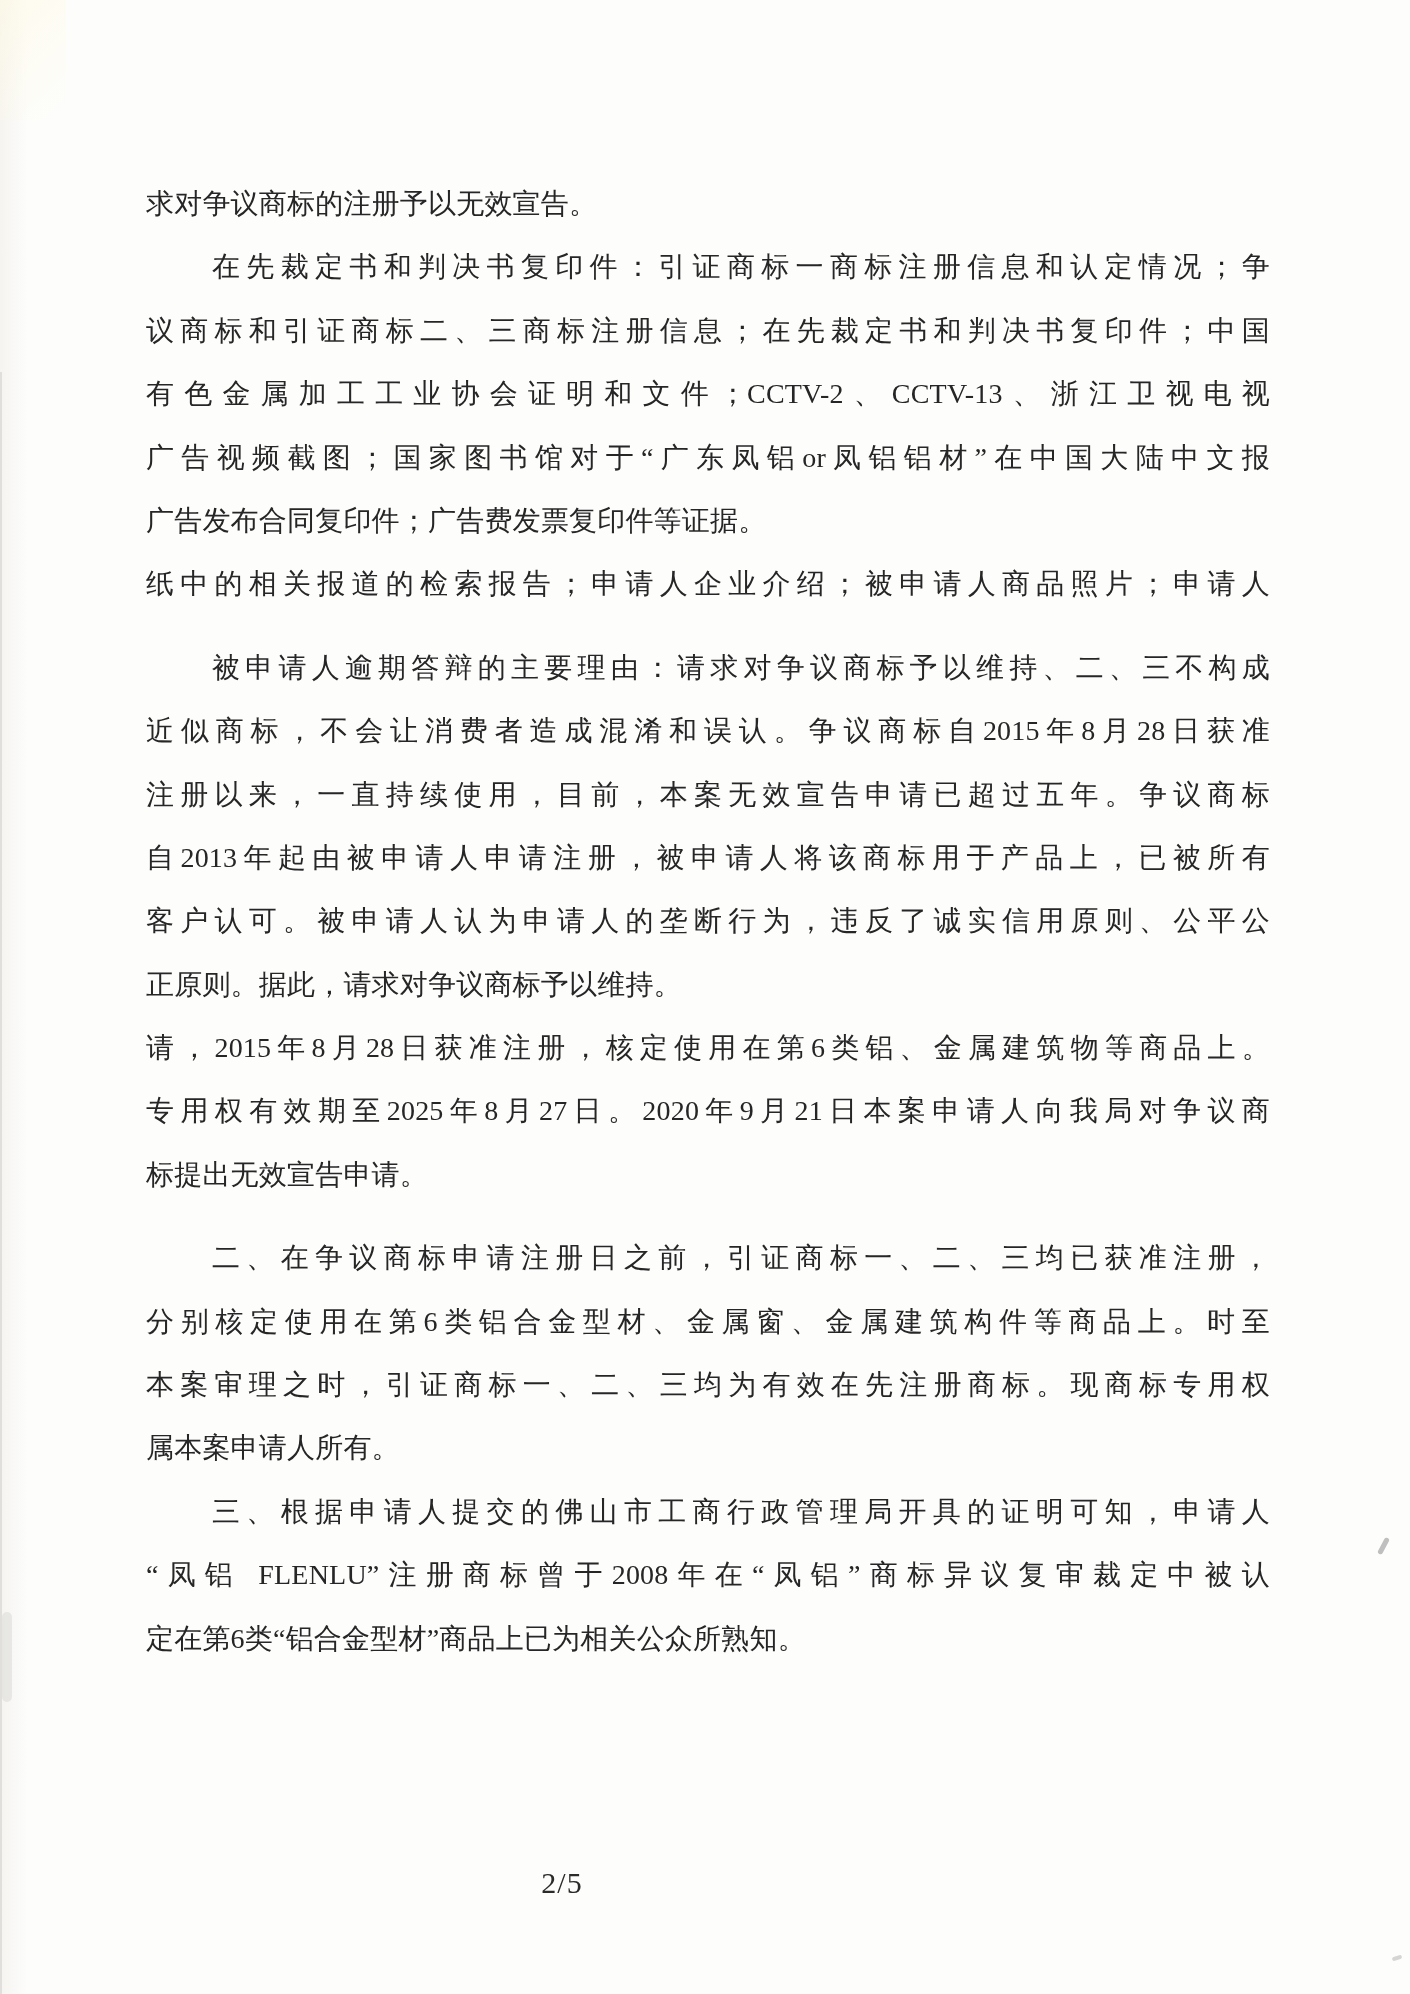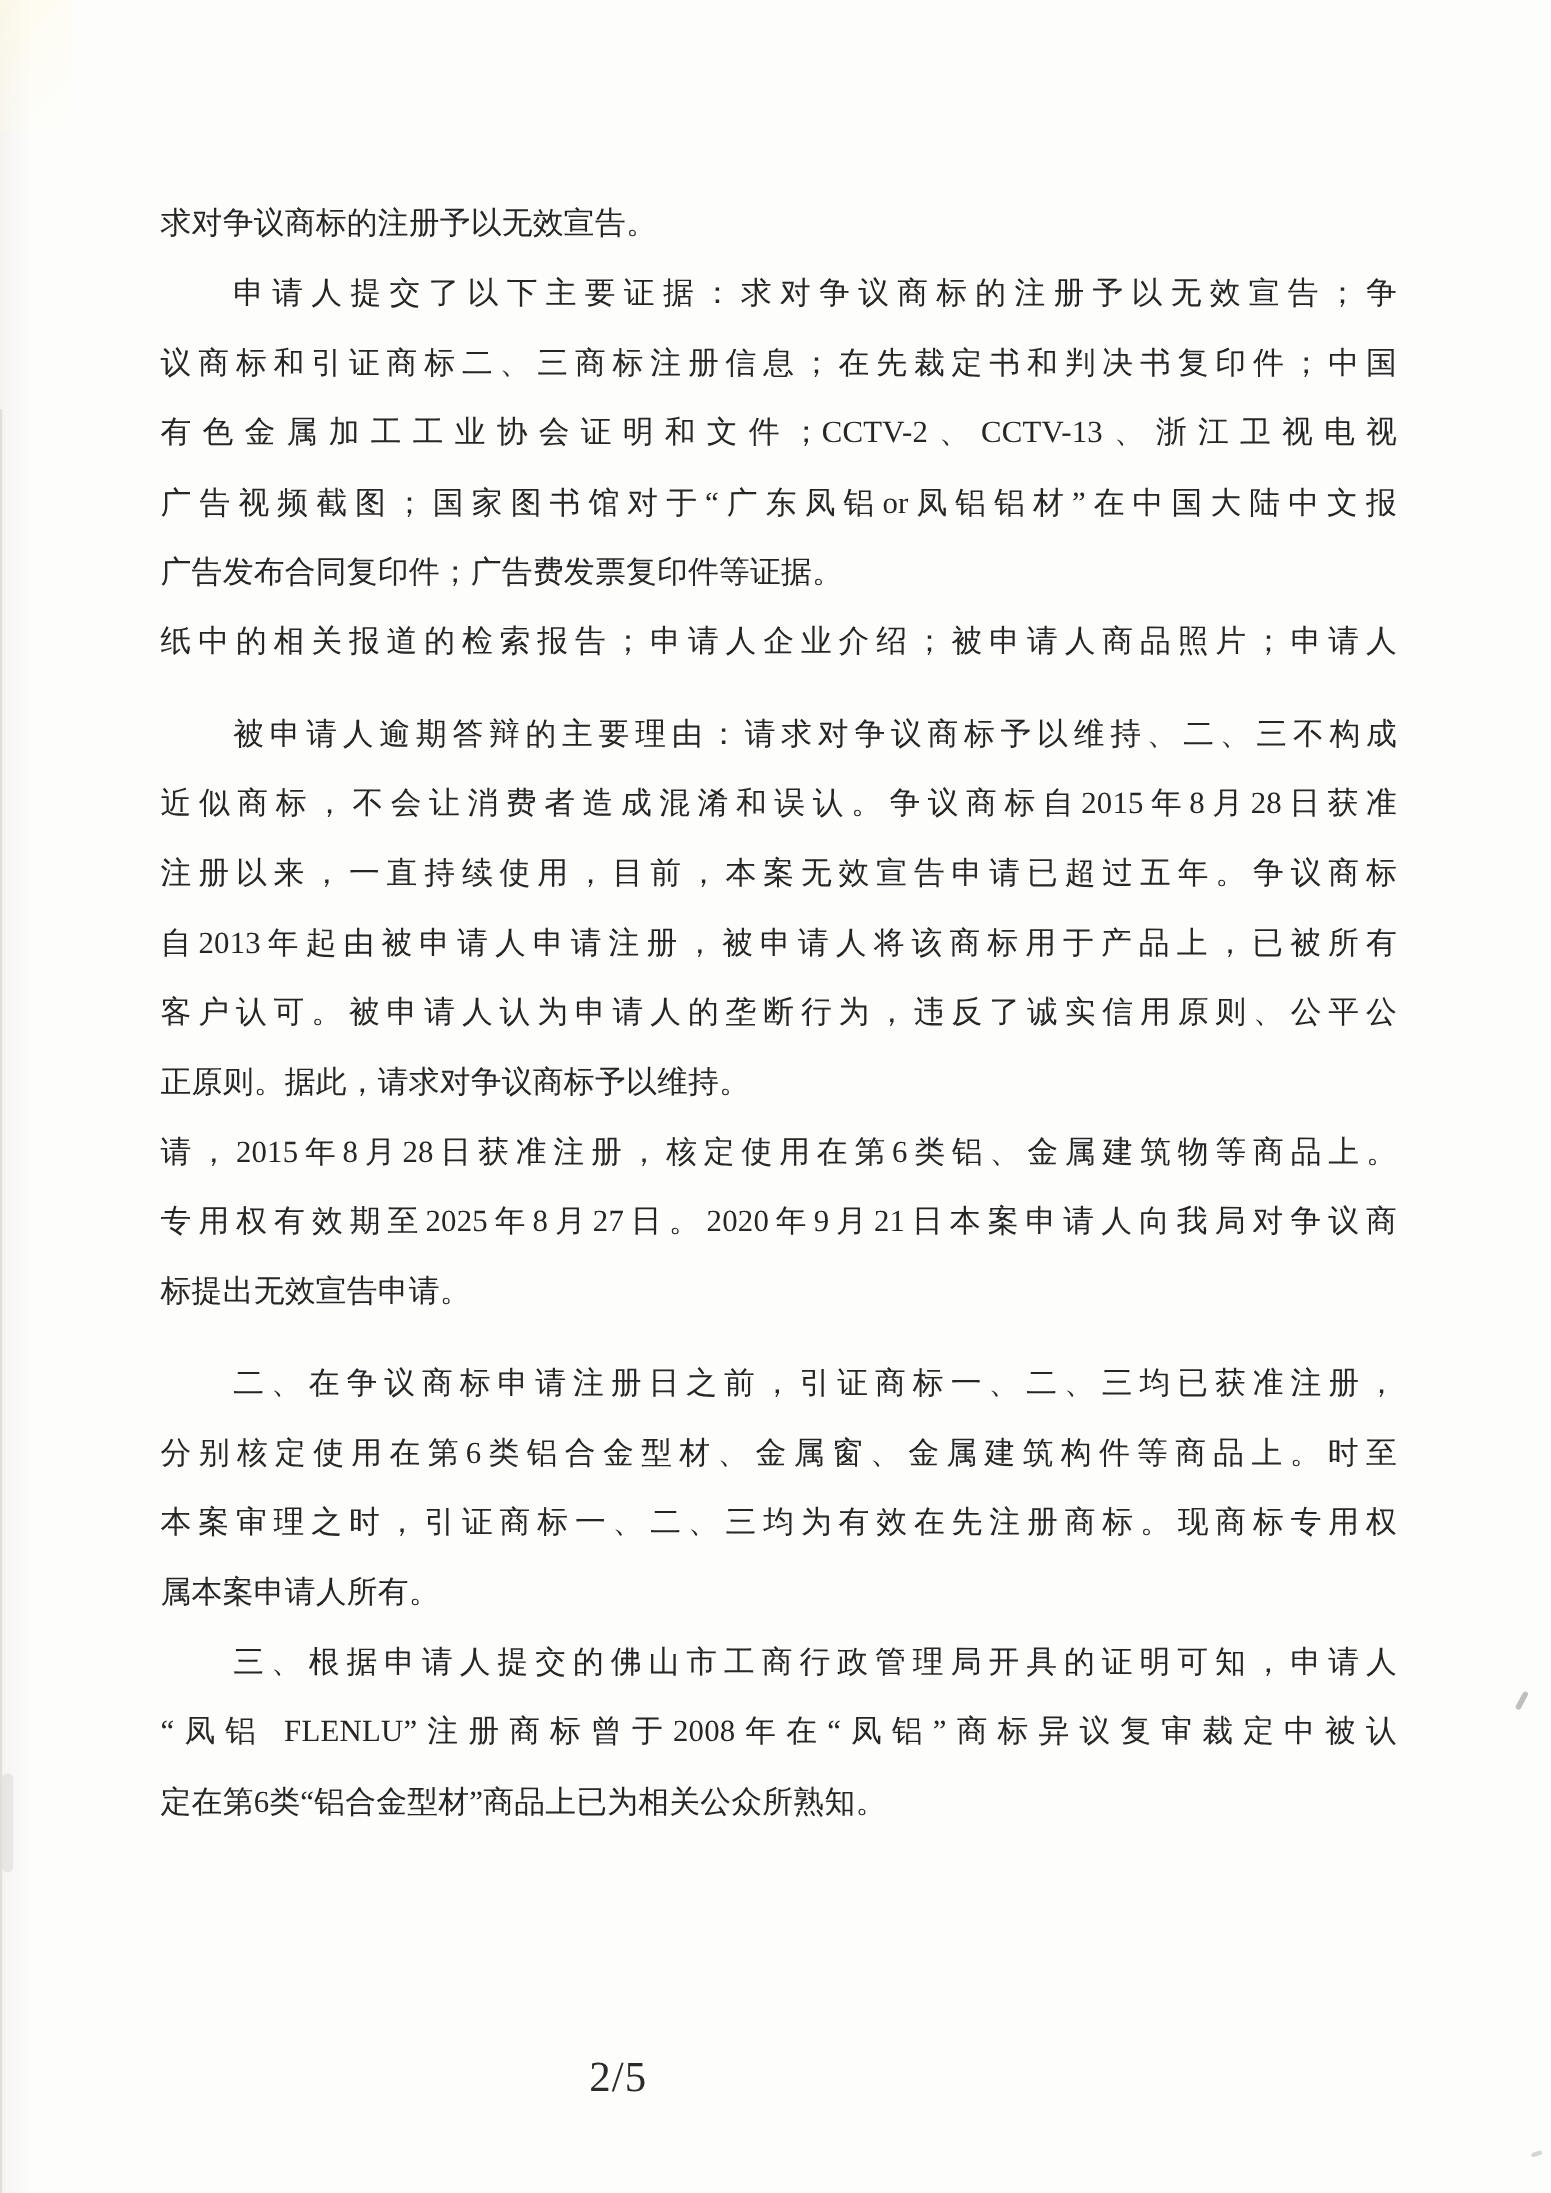--- a/index.html
+++ b/index.html
@@ -62,21 +62,21 @@
   }
   .line.gap {
     margin-top: 20px;
   }
   .footer {
     position: absolute;
     top: 1866px;
     left: 502px;
     width: 120px;
     text-align: center;
-    font-size: 39px;
+    font-size: 30px;
     letter-spacing: 1px;
     color: #2b2b2b;
     font-family: Liberation Serif, serif;
   }
   
   .speck-right {
     position: absolute;
     left: 1381px; top: 1537px;
     width: 5px; height: 18px;
     background: rgba(140,140,140,0.55);
@@ -103,21 +103,21 @@
 <body>
 
 <div class="page">
 
   <div class="edge-shade"></div>
   <div class="corner-tint"></div>
   <div class="left-hairline"></div>
 
   <div class="text-block">
     <div class="line">求对争议商标的注册予以无效宣告。</div>
-    <div class="line indent fill">申请人提交了以下主要证据：求对争议商标的注册予以无效宣告；争</div>
+    <div class="line indent fill">在先裁定书和判决书复印件：引证商标一商标注册信息和认定情况；争</div>
     <div class="line fill">议商标和引证商标二、三商标注册信息；在先裁定书和判决书复印件；中国</div>
     <div class="line fill">有色金属加工工业协会证明和文件；CCTV-2、CCTV-13、浙江卫视电视</div>
     <div class="line fill">广告视频截图；国家图书馆对于“广东凤铝or凤铝铝材”在中国大陆中文报</div>
     <div class="line">广告发布合同复印件；广告费发票复印件等证据。</div>
     <div class="line fill">纸中的相关报道的检索报告；申请人企业介绍；被申请人商品照片；申请人</div>
     <div class="line indent fill gap">被申请人逾期答辩的主要理由：请求对争议商标予以维持、二、三不构成</div>
     <div class="line fill">近似商标，不会让消费者造成混淆和误认。争议商标自2015年8月28日获准</div>
     <div class="line fill">注册以来，一直持续使用，目前，本案无效宣告申请已超过五年。争议商标</div>
     <div class="line fill">自2013年起由被申请人申请注册，被申请人将该商标用于产品上，已被所有</div>
     <div class="line fill">客户认可。被申请人认为申请人的垄断行为，违反了诚实信用原则、公平公</div>

